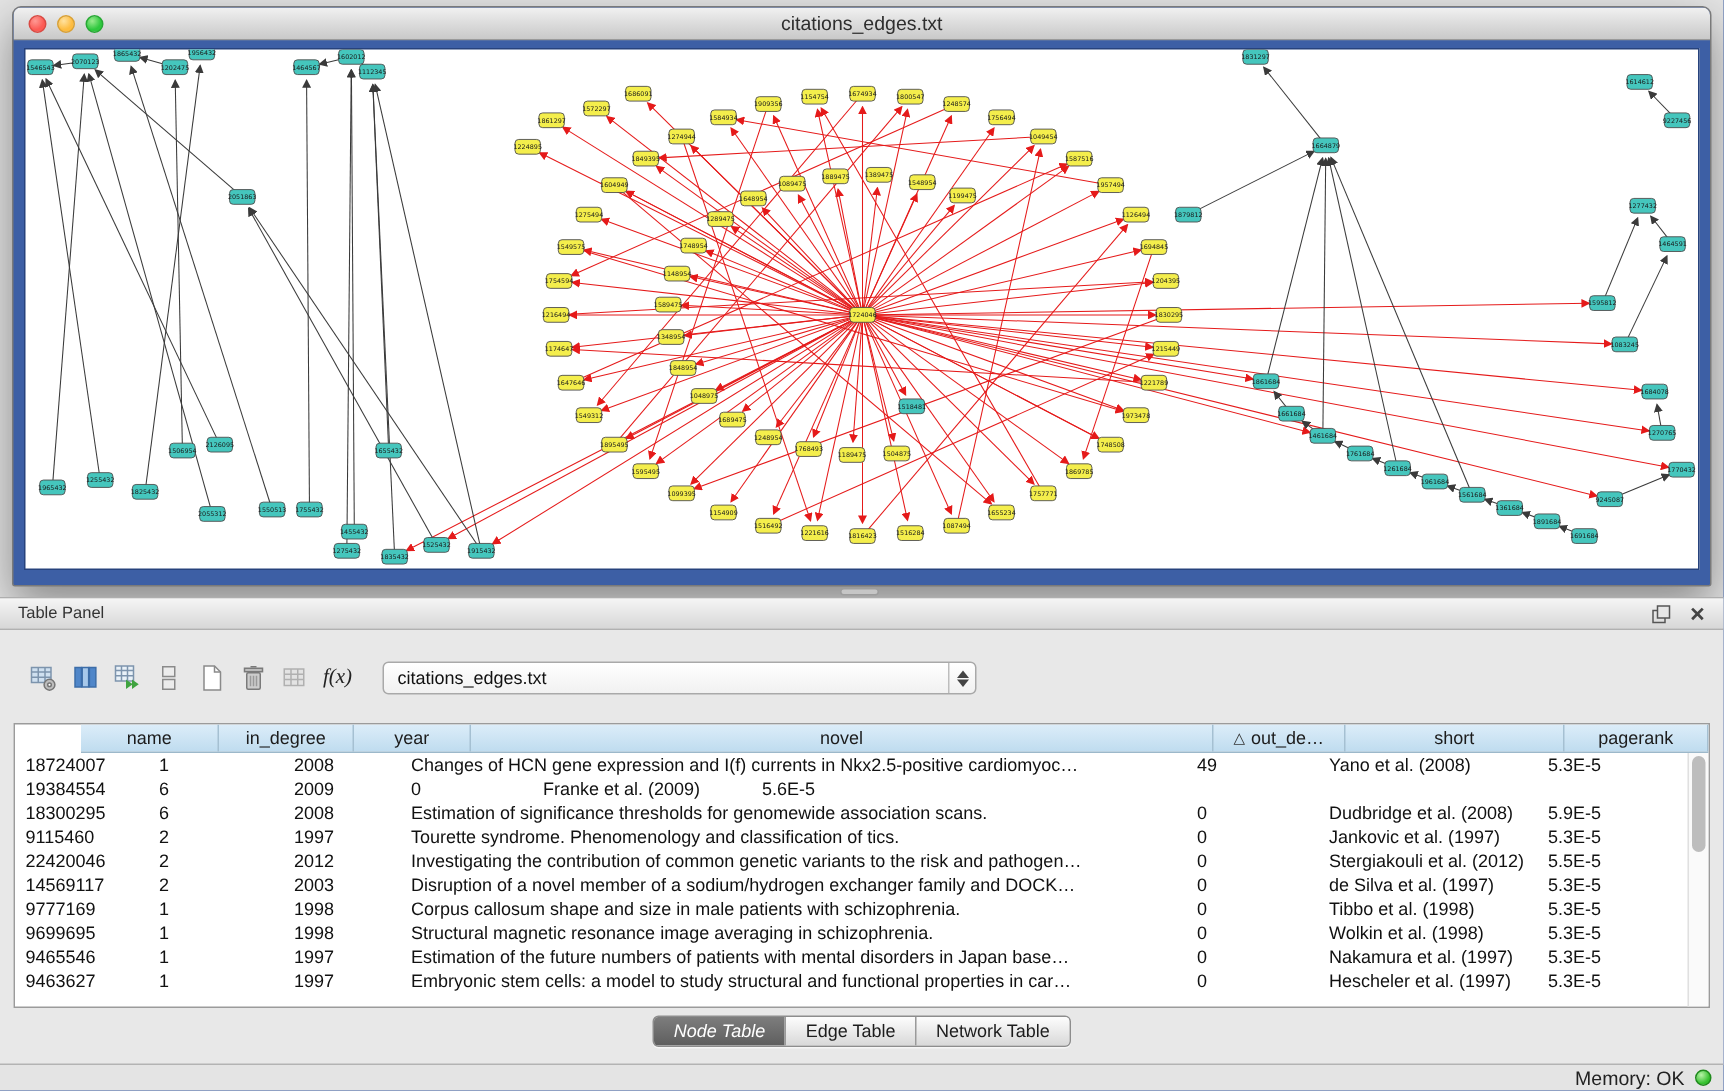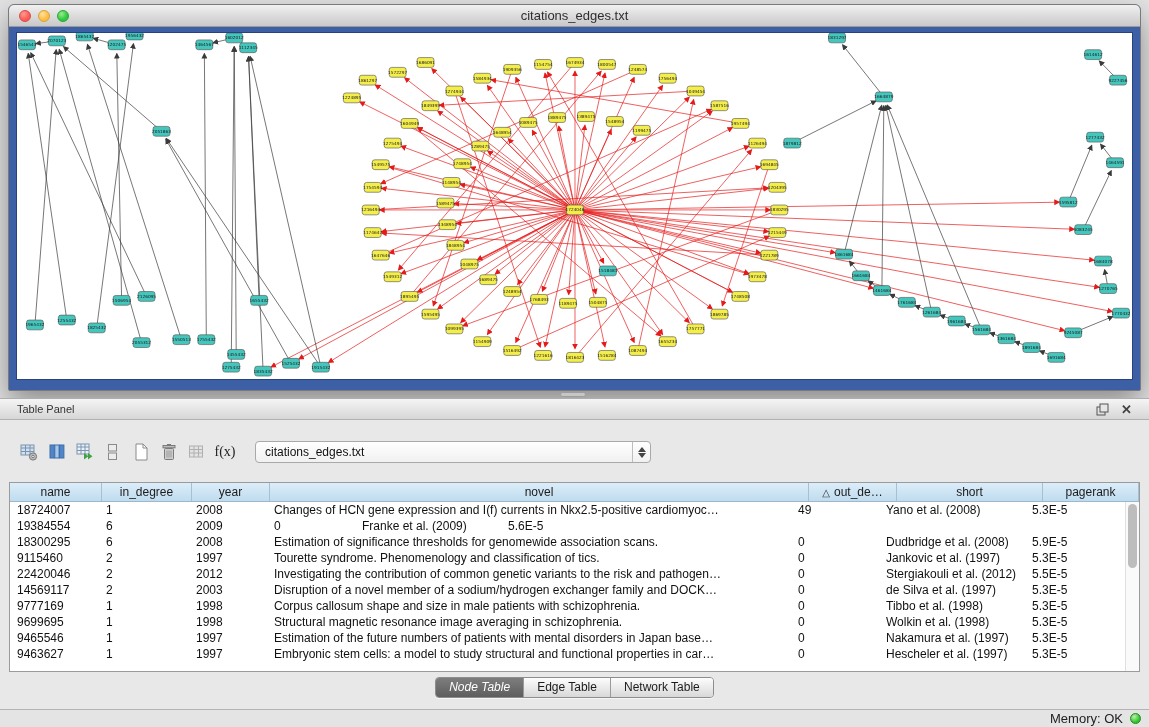--- a/index.html
+++ b/index.html
@@ -26,44 +26,44 @@
   svg text { font-family:"DejaVu Sans", sans-serif; }
 
   
   .divider-dimple { position:absolute; left:560px; top:392px; width:26px; height:5px;
     border-radius:3px; background:#c6c6c6; border:1px solid #9d9d9d; }
 
   
   .table-panel { position:absolute; left:0; top:398px; width:1149px; height:312px;
     background:#e8e8e8; border-top:1px solid #aeaeae; border-bottom:1px solid #b3b3b3; }
   .panel-header { height:21px; background:linear-gradient(180deg,#f5f5f5,#d7d7d7);
-    border-bottom:1px solid #b1b1b1; display:flex; align-items:center; padding:0 17px; }
+    border-bottom:1px solid #b1b1b1; display:flex; align-items:center; padding:0 12px; }
   .panel-header .ph-title { font-size:11px; color:#333; }
   .panel-header .ph-icons { margin-left:auto; display:flex; align-items:center; gap:12px; }
   .ph-icons .close-x { font-size:13px; font-weight:bold; color:#444; cursor:default; line-height:1; }
   .panel-body { padding:16px 9px 0 9px; }
 
   
   .tp-toolbar { display:flex; align-items:center; height:32px; padding-left:6px; }
   .tb-btn { width:28px; height:26px; display:flex; align-items:center; justify-content:center; }
-  .fx-label { font-family:"Liberation Serif", serif; font-size:14px; color:#222; }
+  .fx-label { font-family:"Liberation Serif", serif; font-style:italic; font-size:14px; color:#222; }
   .net-select { margin-left:16px; width:396px; height:22px; background:linear-gradient(#ffffff,#f1f1f1);
     border:1px solid #a9a9a9; border-radius:4px; display:flex; align-items:center; position:relative; }
   .net-select .sel-text { font-size:12px; color:#111; padding-left:9px; flex:1; }
   .net-select .stepper { width:18px; height:100%; border-left:1px solid #bdbdbd;
     display:flex; flex-direction:column; align-items:center; justify-content:center; gap:1px; }
   .stepper i { width:0; height:0; border-left:4px solid transparent; border-right:4px solid transparent; }
   .stepper .up { border-bottom:5px solid #444; }
   .stepper .dn { border-top:5px solid #444; }
 
   
   .tp-table { position:relative; margin-top:14px; height:190px; background:#fff;
     border:1px solid #9b9b9b; overflow:hidden; }
   .thead { display:flex; height:19px; background:linear-gradient(180deg,#dcedf9,#bfdcef);
-    border-bottom:1px solid #9cb8ca; }
+    border-bottom:1px solid #9cb8ca;margin-left:44px; }
   .hcell { display:flex; align-items:center; justify-content:center; font-size:12px; color:#1c1c1c;
     border-right:1px solid #a5c0d2; overflow:hidden; white-space:nowrap; }
   .hcell .sort { font-size:10px; margin-right:4px; color:#333; }
   .tbody { margin-right:15px; }
   .trow { display:flex; height:16px; }
   .tcell { font-size:12px; color:#111; line-height:16px; overflow:hidden; white-space:nowrap;
     padding-left:4px; }
   .tcell.c-name { padding-left:7px; }
   .c-name{width:92px} .c-indeg{width:90px} .c-year{width:78px} .c-title{flex:1;min-width:0}
   .c-out{width:88px} .c-short{width:146px} .c-pr{width:96px}

